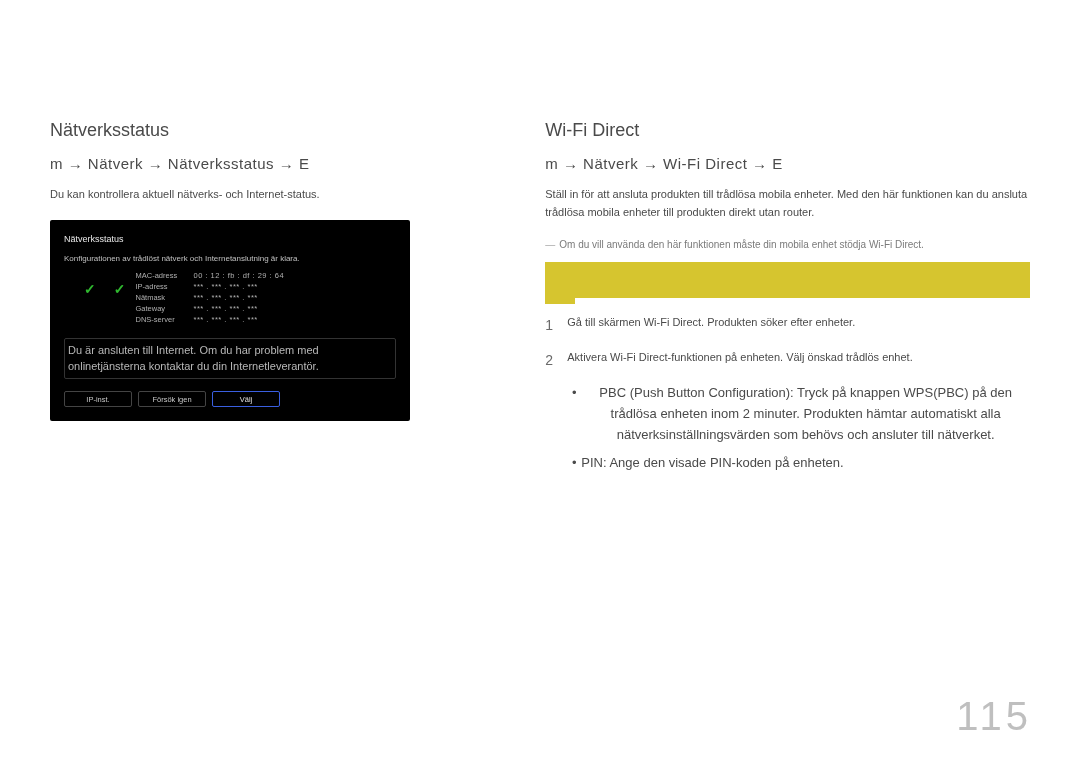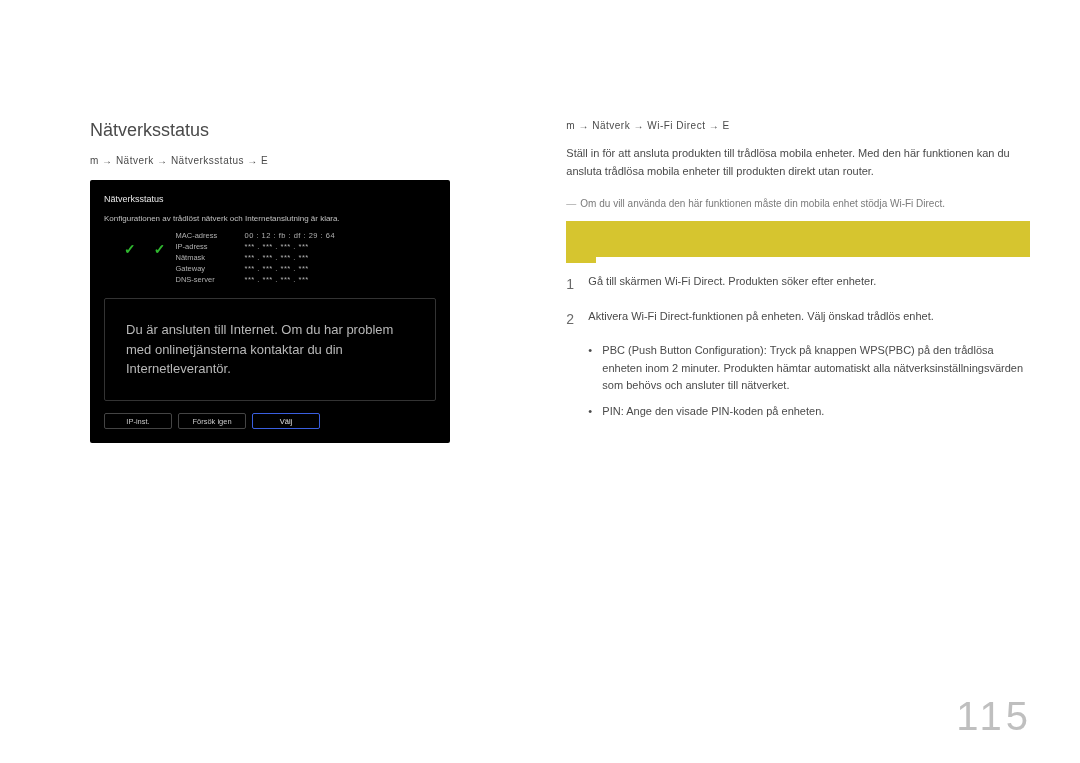--- a/index.html
+++ b/index.html
@@ -9,27 +9,26 @@
     background: #ffffff;
     font-family: Arial, Helvetica, sans-serif;
     font-size: 11px;
     color: #4a4a4a;
     position: relative;
   }
   .page {
     display: flex;
     padding: 120px 50px 40px 50px;
     gap: 60px;
-    margin-left: 40px;
   }
   .col-left { width: 440px; }
   .col-right { width: 490px; }
 
   .heading { font-size: 18px; color: #4a4a4a; font-weight: 300; margin-bottom: 14px; }
-  .path { font-size: 10px; color: #4a4a4a; margin-bottom: 14px; letter-spacing: 0.5px;}
+  .path { font-size: 15px; color: #4a4a4a; margin-bottom: 14px; letter-spacing: 0.5px;}
   .body-text { font-size: 11px; color: #4a4a4a; line-height: 1.6; margin-bottom: 16px; }
   .note { font-size: 10px; color: #7a7a7a; line-height: 1.5; margin-bottom: 10px; }
   .note::before { content: "―"; margin-right: 4px; color: #aaa; }
 
   
   .panel {
     width: 360px;
     background: #000000;
     border-radius: 2px;
     padding: 14px 14px 14px 14px;
@@ -41,27 +40,27 @@
   .panel-text { font-size: 8px; color: #c0c0c0; margin-bottom: 8px; }
   .panel-mid { display: flex; align-items: flex-start; margin-bottom: 12px; gap: 10px; }
   .checks { display: flex; gap: 18px; padding-top: 10px; padding-left: 20px; }
   .check {
     color: #2fb82f;
     font-size: 14px;
     font-weight: bold;
   }
   .net-table { flex:1; font-size: 7.5px; color: #b0b0b0; }
   .net-row { display: flex; margin-bottom: 2px; }
-  .net-label { width: 69px; }
+  .net-label { width: 58px; }
   .net-val { flex:1; letter-spacing: 0.5px; }
   .panel-msg {
     border: 1px solid #333;
     border-radius: 2px;
-    padding: 21px;
-    font-size: 13px;
+    padding: 3px;
+    font-size: 11px;
     color: #b8b8b8;
     margin-bottom: 12px;
     line-height: 1.5;
   }
   .panel-btns { display: flex; justify-content: flex-start; gap: 6px; }
   .pbtn {
     border: 1px solid #444;
     border-radius: 2px;
     width: 68px;
     height: 16px;
@@ -86,40 +85,41 @@
     left:0;
     bottom:-6px;
     width:30px;
     height:12px;
     background:#d6c52f;
   }
   .step { display: flex; margin-bottom: 12px; font-size: 11px; line-height: 1.6; }
   .step-num { font-size: 14px; color: #6a6a6a; width: 22px; flex-shrink: 0; font-weight: 300;}
   .step-text { flex: 1; color: #4a4a4a; }
   .bullet-list { margin-left: 22px; margin-bottom: 10px; }
-  .bullet { display: flex; font-size: 11px; line-height: 1.6; margin-bottom: 8px; color: #4a4a4a;}
+  .bullet { display: flex; font-size: 13px; line-height: 1.6; margin-bottom: 8px; color: #4a4a4a; text-align: center;}
   .bullet::before { content: "•"; width: 14px; flex-shrink: 0; }
 
   .pagenum {
     position: absolute;
     bottom: 24px;
     right: 48px;
     font-size: 40px;
     font-weight: 200;
     color: #bfbfbf;
     letter-spacing: 4px;
   }
 </style>
 </head>
 <body>
 
 <div class="page">
   <div class="col-left">
     <div class="heading">Nätverksstatus</div>
     <div class="path">m → Nätverk → Nätverksstatus → E</div>
+    <div class="body-text">Du kan kontrollera aktuell nätverks- och Internet-status.</div>
 
     <div class="panel">
       <div class="panel-title">Nätverksstatus</div>
       <div class="panel-text">Konfigurationen av trådlöst nätverk och Internetanslutning är klara.</div>
       <div class="panel-mid">
         <div class="checks">
           <span class="check">✓</span>
           <span class="check">✓</span>
         </div>
         <div class="net-table">
@@ -149,20 +149,21 @@
       <div class="panel-btns">
         <div class="pbtn">IP-inst.</div>
         <div class="pbtn">Försök igen</div>
         <div class="pbtn active">Välj</div>
       </div>
     </div>
 
   </div>
 
   <div class="col-right">
+    <div class="heading">Wi-Fi Direct</div>
     <div class="path">m → Nätverk → Wi-Fi Direct → E</div>
     <div class="body-text">Ställ in för att ansluta produkten till trådlösa mobila enheter. Med den här funktionen kan du ansluta trådlösa mobila enheter till produkten direkt utan router.</div>
     <div class="note">Om du vill använda den här funktionen måste din mobila enhet stödja Wi-Fi Direct.</div>
     <div class="yellow-box"></div>
 
     <div class="step">
       <span class="step-num">1</span>
       <span class="step-text">Gå till skärmen Wi-Fi Direct. Produkten söker efter enheter.</span>
     </div>
     <div class="step">

